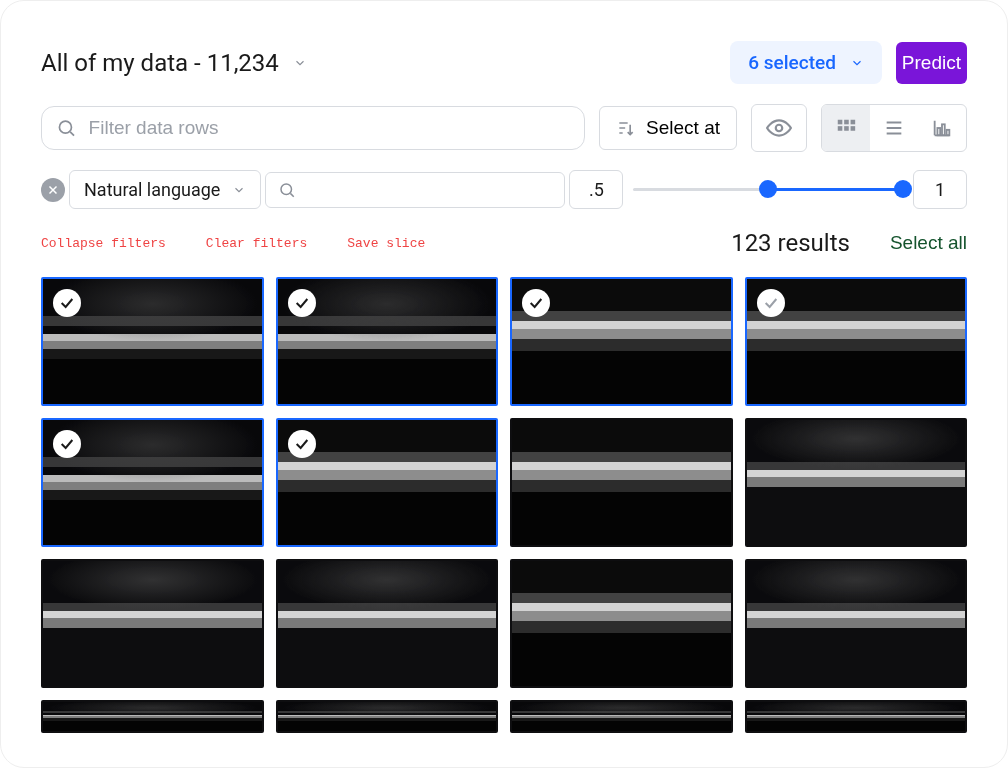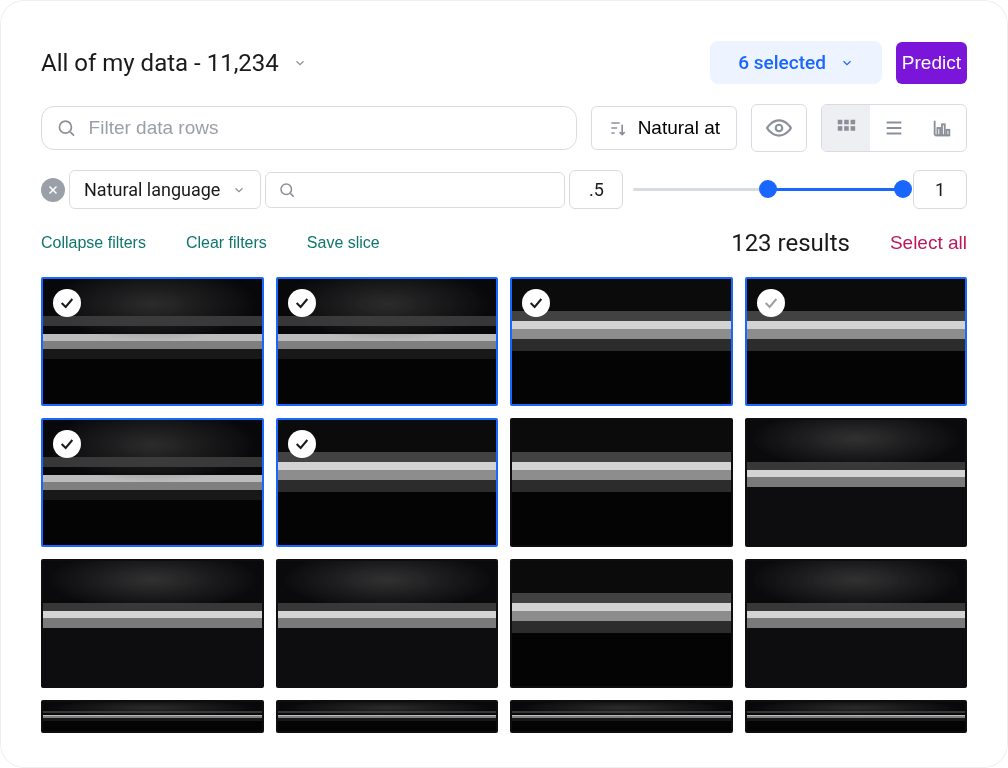--- a/index.html
+++ b/index.html
@@ -31,21 +31,21 @@
   }
   .chev {
     width: 14px; height: 14px;
     stroke: #8a8f98;
   }
   .spacer { flex: 1; }
   .selected-pill {
     background: #eef4ff;
     color: #1967ff;
     border-radius: 8px;
-    padding: 10px 28px;
+    padding: 10px 18px;
     font-size: 19px;
     font-weight: 500;
     display: inline-flex;
     align-items: center;
     gap: 14px;
     margin-right: 14px;
     cursor: pointer;
   }
   .selected-pill .chev { stroke: #1967ff; }
   .predict-btn {
@@ -206,29 +206,30 @@
     cursor: grab;
   }
   
   .row4 {
     display: flex;
     align-items: center;
     gap: 40px;
     margin-bottom: 20px;
   }
   .link-btn {
-    color: #0f766e;
-    font-size: 16px;
+    color: #ef4444;
+    font-size: 13px;
     background: none;
     border: none;
     cursor: pointer;
+    font-family: Liberation Mono, monospace;
   }
   .results-label { font-size: 24px; color: #1a1a1a; }
   .select-all-btn {
-    color: #be185d;
+    color: #14532d;
     font-size: 19px;
     background: none;
     border: none;
     cursor: pointer;
   }
   
   .grid {
     display: grid;
     grid-template-columns: repeat(4, 1fr);
     gap: 12px;
@@ -319,21 +320,21 @@
       <input placeholder="Filter data rows" style="">
     </div>
     <button class="sort-btn">
       <svg class="icon" width="20" height="20" viewBox="0 0 24 24">
           <line x1="4" y1="6" x2="14" y2="6"></line>
           <line x1="4" y1="12" x2="11" y2="12"></line>
           <line x1="4" y1="18" x2="8" y2="18"></line>
           <polyline points="17 8 17 20"></polyline>
           <polyline points="14 17 17 20 20 17"></polyline>
         </svg>
-      <span>Natural at</span>
+      <span>Select at</span>
     </button>
     <button class="icon-btn">
       <svg class="icon" width="26" height="26" viewBox="0 0 24 24">
           <path d="M1 12s4-7 11-7 11 7 11 7-4 7-11 7S1 12 1 12z"></path>
           <circle cx="12" cy="12" r="3"></circle>
         </svg>
     </button>
     <div class="view-toggle">
       <div class="view-seg active">
         <svg class="icon-filled" width="22" height="22" viewBox="0 0 24 24">

